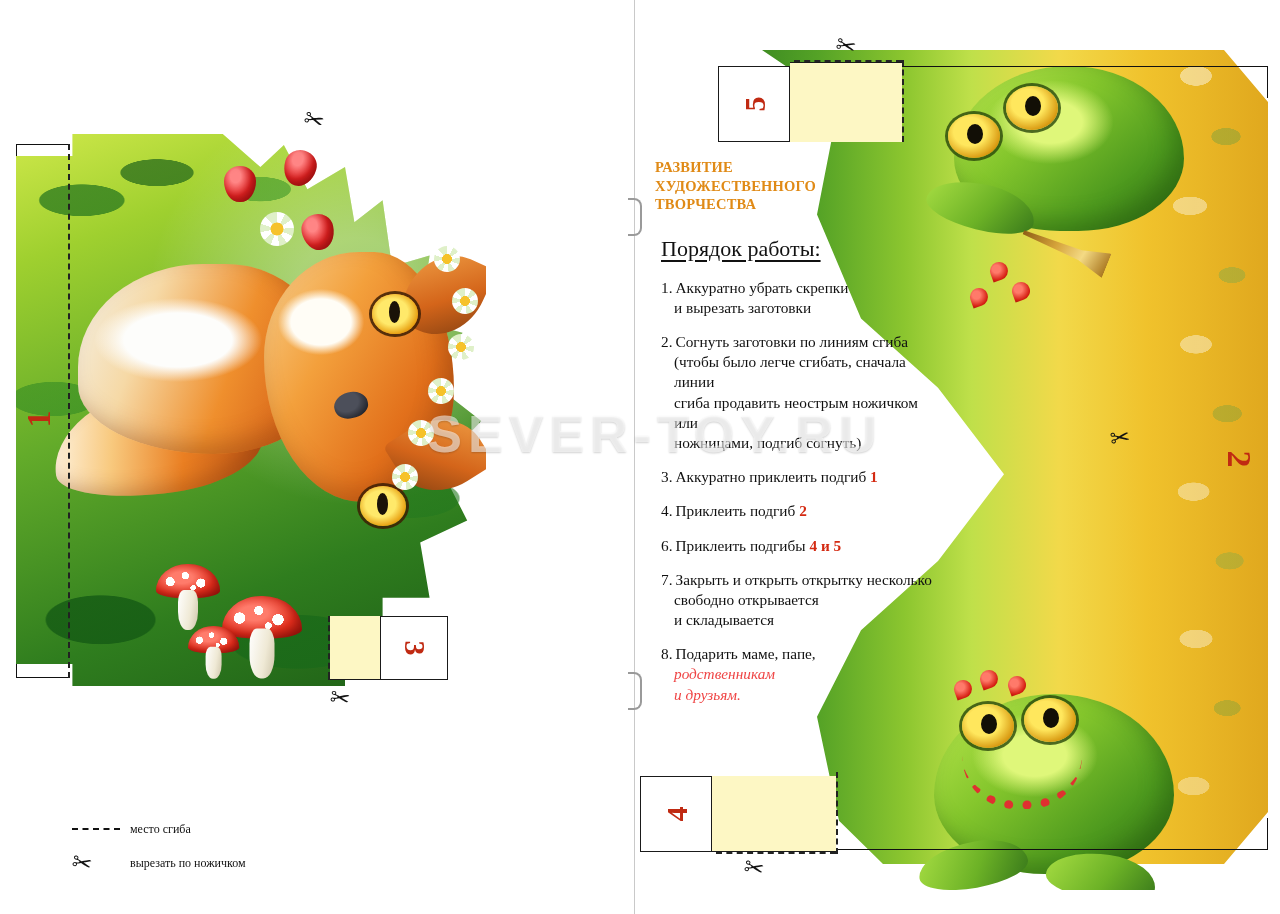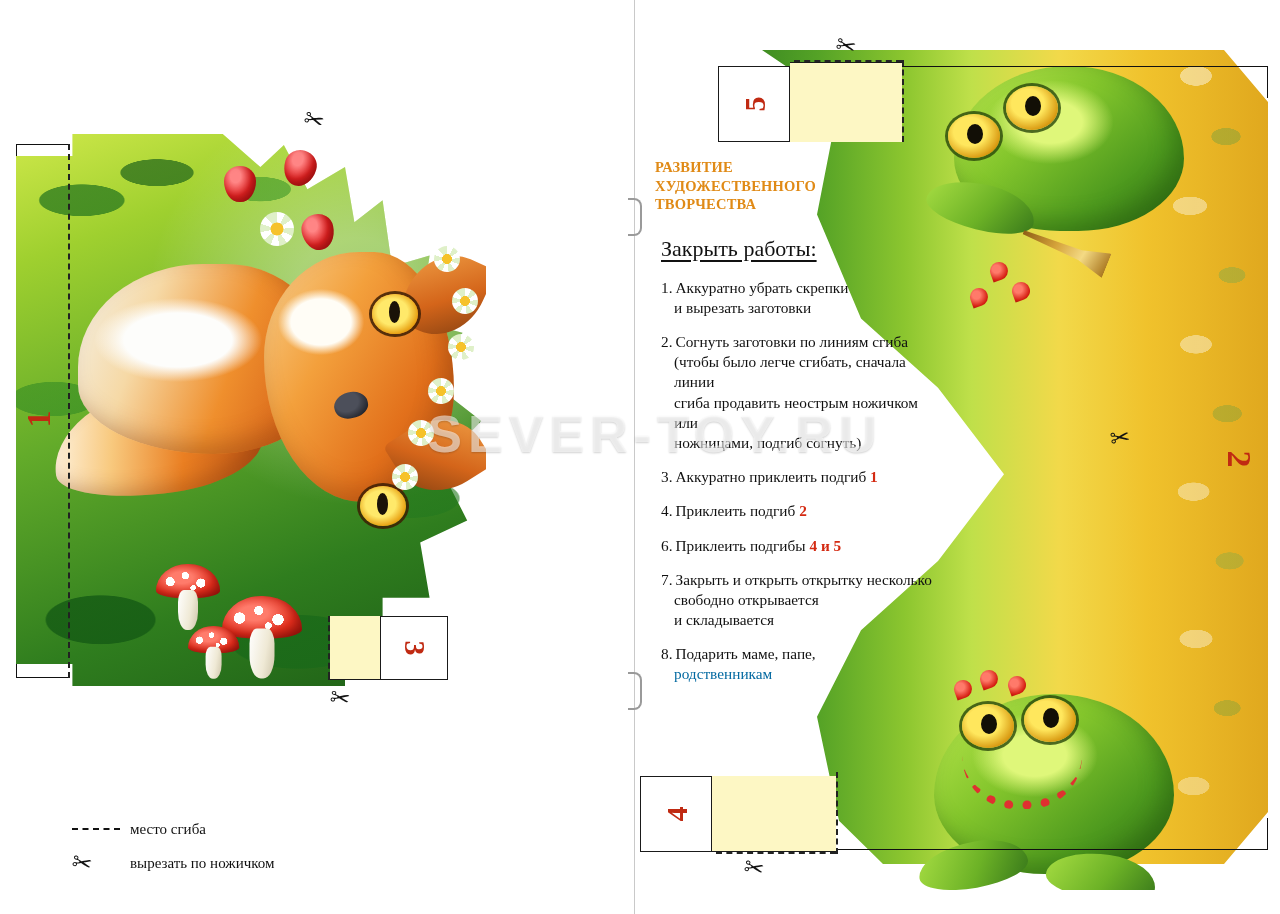--- a/index.html
+++ b/index.html
@@ -382,42 +382,42 @@
     font-family: "Liberation Serif", serif;
     font-size: 15.3px;
     line-height: 1.32;
     color: #111;
     margin-bottom: 14px;
   }
   ol.steps li .num { margin-right: 3px; }
   ol.steps li .ind { display: block; padding-left: 13px; }
   .red { color: #d42a12; font-weight: bold; }
   .last { color: #d42a12; }
-  .last .ind { color: #0369a1; }
+  .last .ind { color: #ef4444; font-style: italic; }
 
   
   #legend { position: absolute; left: 72px; top: 812px; width: 330px; }
   .legend-row {
     display: flex;
     align-items: center;
     height: 34px;
   }
   .legend-sym {
     width: 58px;
     display: flex;
     align-items: center;
     justify-content: flex-start;
   }
   .dashline {
     width: 48px;
     border-top: 2px dashed #111;
   }
   .legend-label {
     font-family: "Liberation Serif", serif;
-    font-size: 15px;
+    font-size: 12px;
     color: #111;
   }
 
   
   #watermark {
     position: absolute;
     left: 140px;
     top: 404px;
     width: 1030px;
     text-align: center;
@@ -546,21 +546,21 @@
   <div class="scissors" style="left:1110px; top:426px; transform:rotate(-8deg);">✂</div>
   <div class="scissors" style="left:744px; top:856px; transform:rotate(12deg);">✂</div>
 
   <div id="text-col">
     <div class="promo">
       <div>РАЗВИТИЕ</div>
       <div>ХУДОЖЕСТВЕННОГО</div>
       <div>ТВОРЧЕСТВА</div>
     </div>
 
-    <div class="head">Закрыть работы:</div>
+    <div class="head">Порядок работы:</div>
 
     <ol class="steps">
       <li>
         <span class="num">1.</span><span>Аккуратно убрать скрепки</span>
         <span class="ind">и вырезать заготовки</span>
       </li>
       <li>
         <span class="num">2.</span><span>Согнуть заготовки по линиям сгиба</span>
         <span class="ind">(чтобы было легче сгибать, сначала линии</span>
         <span class="ind">сгиба продавить неострым ножичком или</span>
@@ -579,20 +579,21 @@
         <span class="red">4 и 5</span>
       </li>
       <li>
         <span class="num">7.</span><span>Закрыть и открыть открытку несколько</span>
         <span class="ind">свободно открывается</span>
         <span class="ind">и складывается</span>
       </li>
       <li class="last">
         <span class="num">8.</span><span>Подарить маме, папе,</span>
         <span class="ind">родственникам</span>
+        <span class="ind">и друзьям.</span>
       </li>
     </ol>
   </div>
 
   <div id="legend">
     <div class="legend-row">
       <span class="legend-sym">
           <span class="dashline"></span>
         </span>
       <span class="legend-label">место сгиба</span>

